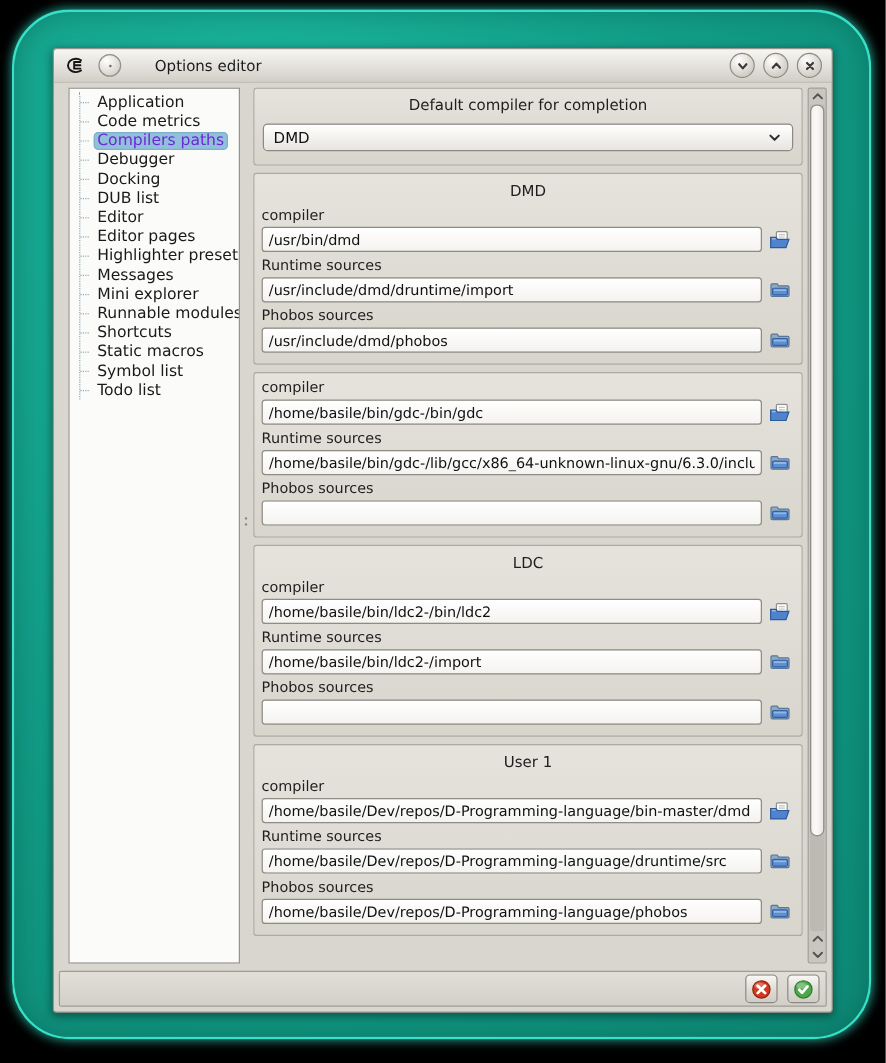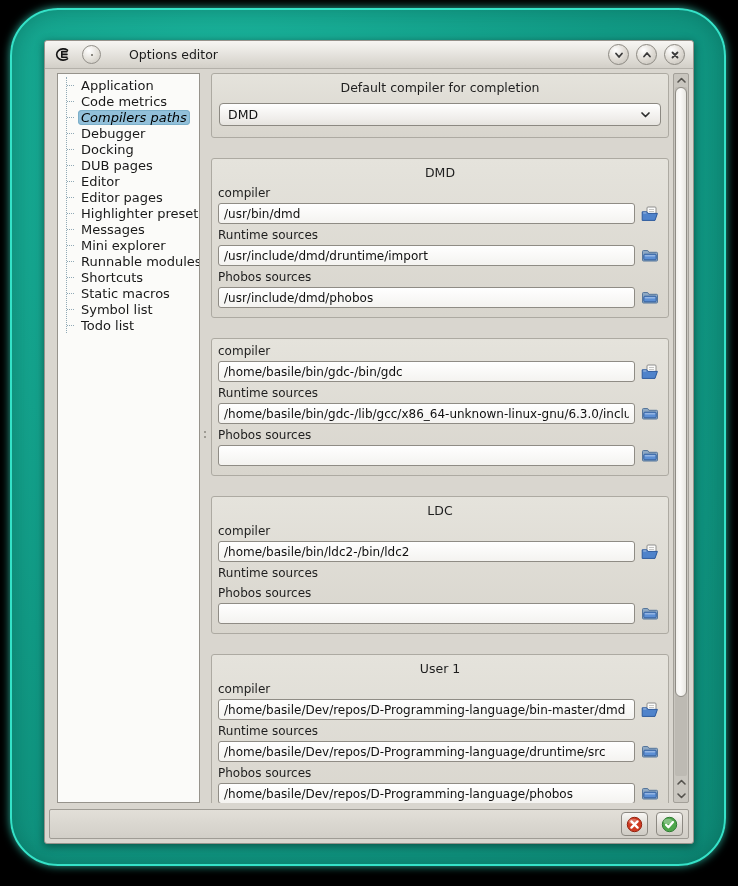--- a/index.html
+++ b/index.html
@@ -35,31 +35,31 @@
   
   .client { flex:1; min-height:0; display:flex; padding:4px 4px 0 12px; }
 
   .sidebar { flex:0 0 143px; background:#fbfbf9; border:1px solid #96938c;
     overflow:hidden; padding:3px 2px 0 4px; }
   .tree { margin-left:4px; border-left:1px dotted #90a9b6; }
   .tree-item { display:flex; align-items:center; height:16px; font-size:13px;
     color:#191919; white-space:nowrap; cursor:default; }
   .tree-item .tick { width:7px; border-top:1px dotted #90a9b6; margin-right:4px; flex:0 0 auto; }
   .tree-item .lbl { padding:0 3px; border-radius:4px; line-height:15px; }
-  .tree-item.selected .lbl { background:#92c0da; color:#000000;
-    box-shadow:0 0 0 1px #7cafc9 inset;font-style:italic; }
+  .tree-item.selected .lbl { background:#92c0da; color:#6d28d9;
+    box-shadow:0 0 0 1px #7cafc9 inset; }
 
   .splitter { flex:0 0 11px; position:relative; }
   .splitter::after { content:""; position:absolute; left:4px; top:49%; width:2px; height:2px;
     border-radius:50%; background:#8a877f; box-shadow:0 5px 0 #8a877f; }
 
   .panel { flex:1; min-width:0; overflow:hidden; padding-top:0; }
 
   .groupbox { background:linear-gradient(#e5e3dc,#d8d5cd);
-    border:1px solid #adaaa2; border-radius:3px; margin-bottom:20px;
+    border:1px solid #adaaa2; border-radius:3px; margin-bottom:6px;
     padding:2px 6px 8px; }
   .gb-title { text-align:center; font-size:12.5px; color:#1e1e1e; padding:4px 0 3px; }
   .field-label { text-align:left; font-size:12px; color:#1e1e1e; padding:3px 0; }
   .field-row { display:flex; align-items:center; margin-bottom:1px; }
   .field-row input { flex:1; min-width:0; height:21px; padding:0 5px;
     font:12px "DejaVu Sans","Liberation Sans",sans-serif; color:#101010;
     border:1px solid #8f8c85; border-radius:3px;
     background:linear-gradient(#ffffff,#f4f3f0); outline:none; }
   .picker-btn { flex:0 0 24px; height:20px; display:flex; align-items:center;
     justify-content:center; margin-left:3px; cursor:default; }
@@ -143,21 +143,21 @@
           <div class="tree-item">
             <span class="tick"></span>
             <span class="lbl">Debugger</span>
           </div>
           <div class="tree-item">
             <span class="tick"></span>
             <span class="lbl">Docking</span>
           </div>
           <div class="tree-item">
             <span class="tick"></span>
-            <span class="lbl">DUB pages</span>
+            <span class="lbl">DUB list</span>
           </div>
           <div class="tree-item">
             <span class="tick"></span>
             <span class="lbl">Editor</span>
           </div>
           <div class="tree-item">
             <span class="tick"></span>
             <span class="lbl">Editor pages</span>
           </div>
           <div class="tree-item">
@@ -291,20 +291,30 @@
               <span class="picker-btn">
                 <svg width="18" height="16" viewBox="0 0 18 16">
                   <rect x="6" y="1" width="9" height="9.5" rx="1" fill="#fbfbfa" stroke="#8e8e8c"></rect>
                   <path d="M8 3.5 h5 M8 5.5 h5 M8 7.5 h3" stroke="#c4c4c2" stroke-width="1"></path>
                   <path d="M1.2 5.8 h4.6 l1 1.6 h9.6 l-2.4 7 H1.2 z" fill="#4f83cb" stroke="#2d5a9d"></path>
                   <path d="M2.2 6.9 h3.2" stroke="rgba(255,255,255,0.45)" stroke-width="1.2"></path>
                 </svg>
               </span>
             </div>
             <div class="field-label">Runtime sources</div>
+            <div class="field-row">
+              <input type="text" value="/home/basile/bin/ldc2-/import" style="">
+              <span class="picker-btn">
+                <svg width="18" height="15" viewBox="0 0 18 15">
+                  <path d="M1.5 3.5 a1 1 0 0 1 1-1 h4.2 l1.2 1.8 h7.6 a1 1 0 0 1 1 1 v6.7 a1 1 0 0 1 -1 1 h-13 a1 1 0 0 1 -1-1 z" fill="#8ea9c4" stroke="#56769b"></path>
+                  <rect x="2.8" y="6.2" width="12.4" height="5.6" rx="1" fill="#5c8fd4" stroke="#35619f"></rect>
+                  <rect x="3.6" y="7" width="10.8" height="1.6" rx="0.8" fill="rgba(255,255,255,0.35)"></rect>
+                </svg>
+              </span>
+            </div>
             <div class="field-label">Phobos sources</div>
             <div class="field-row">
               <input type="text" style="">
               <span class="picker-btn">
                 <svg width="18" height="15" viewBox="0 0 18 15">
                   <path d="M1.5 3.5 a1 1 0 0 1 1-1 h4.2 l1.2 1.8 h7.6 a1 1 0 0 1 1 1 v6.7 a1 1 0 0 1 -1 1 h-13 a1 1 0 0 1 -1-1 z" fill="#8ea9c4" stroke="#56769b"></path>
                   <rect x="2.8" y="6.2" width="12.4" height="5.6" rx="1" fill="#5c8fd4" stroke="#35619f"></rect>
                   <rect x="3.6" y="7" width="10.8" height="1.6" rx="0.8" fill="rgba(255,255,255,0.35)"></rect>
                 </svg>
               </span>

